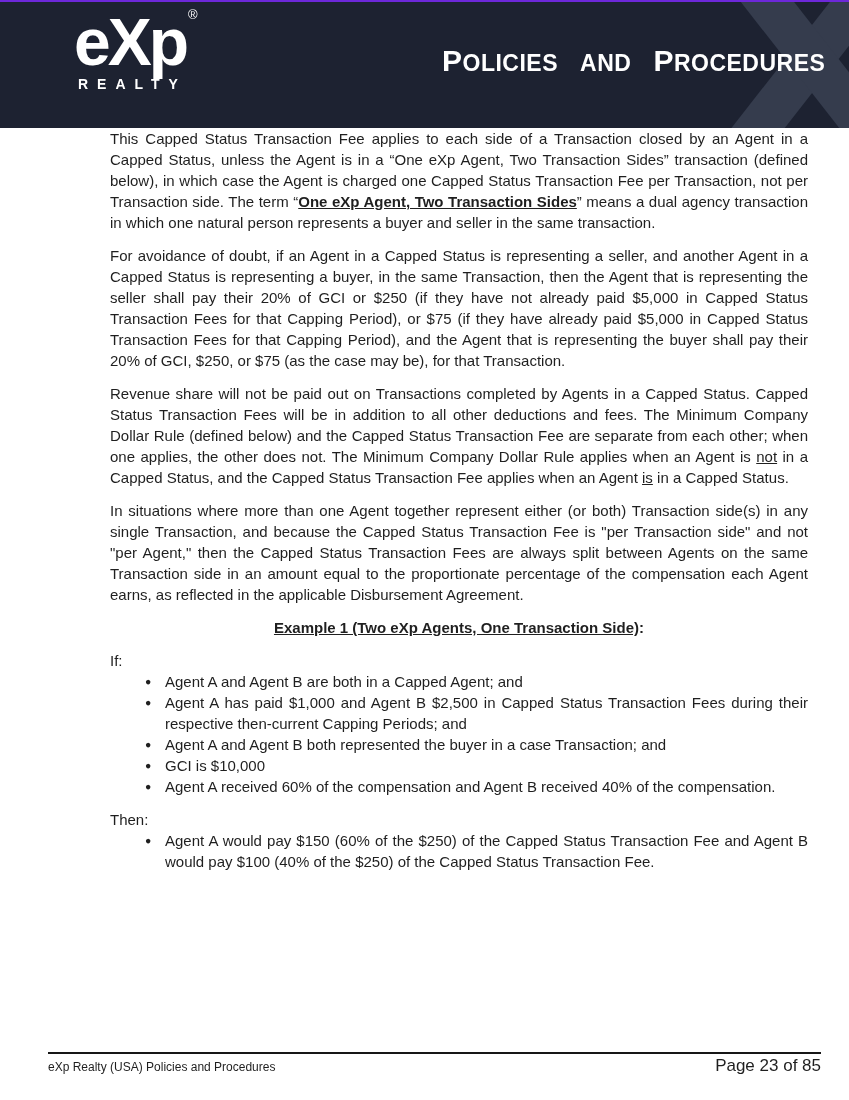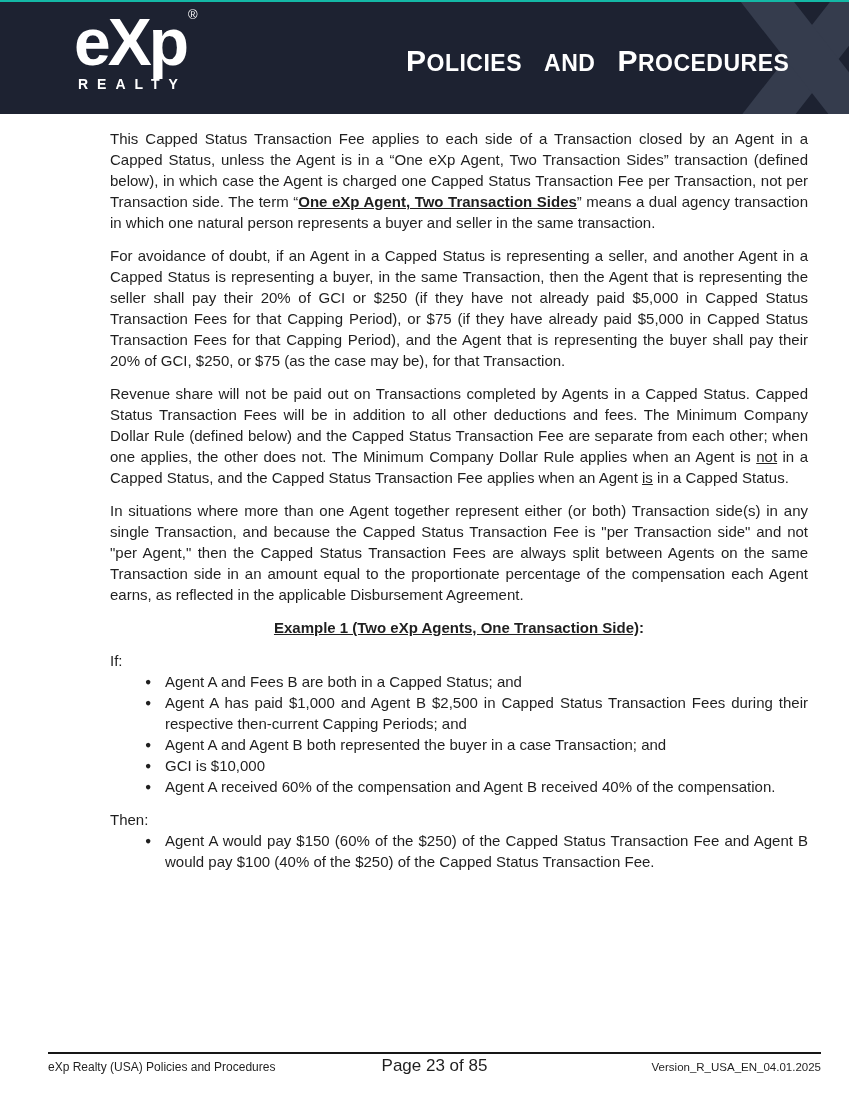--- a/index.html
+++ b/index.html
@@ -7,23 +7,23 @@
   body {
     width: 849px; height: 1100px;
     position: relative;
     font-family: "Liberation Sans", sans-serif;
     color: var(--body-text, #1f1f1f);
     overflow: hidden;
   }
   
   .header {
     position: absolute; left: 0; top: 0;
-    width: 849px; height: 114px;
+    width: 849px; height: 128px;
     background: var(--header-bg, #1d2231);
-    border-top: 2px solid #14b8a6;
+    border-top: 2px solid #6d28d9;
     overflow: hidden;
   }
   .wbar {
     position: absolute;
     top: 57px; left: 812px;
     width: 42px; height: 340px;
     margin: -170px 0 0 -21px;
     background: var(--watermark, #353c4d);
   }
   .wbar.a { transform: rotate(38deg); }
@@ -45,21 +45,21 @@
   }
   .logo-realty {
     font-size: 14px; font-weight: 600; letter-spacing: 9px;
     margin-top: 2px; margin-left: 4px;
   }
   .title {
     position: absolute; left: 406px; top: 42px;
     color: #ffffff; font-weight: 700; white-space: nowrap;
     z-index: 2; letter-spacing: 0.5px;
   }
-  .title .tw { display: inline-block; }
+  .title .tw { display: inline-block; margin-left: 36px; }
   .title .tw + .tw { margin-left: 22px; }
   .title .cap { font-size: 30px; }
   .title .sm  { font-size: 23px; }
   
   .main {
     position: absolute; left: 13px; top: 115px;
     width: 849px;
     padding: 13px 54px 0 97px;
     font-size: 15px; line-height: 21px;
   }
@@ -107,32 +107,31 @@
 </div>
 
 <div class="main">
     <p class="p"><span>This Capped Status Transaction Fee applies to each side of a Transaction closed by an Agent in a Capped Status, unless the Agent is in a “One eXp Agent, Two Transaction Sides” transaction (defined below), in which case the Agent is charged one Capped Status Transaction Fee per Transaction, not per Transaction side. The term “</span><span class="b u">One eXp Agent, Two Transaction Sides</span><span>” means a dual agency transaction in which one natural person represents a buyer and seller in the same transaction.</span></p>
     <p class="p"><span>For avoidance of doubt, if an Agent in a Capped Status is representing a seller, and another Agent in a Capped Status is representing a buyer, in the same Transaction, then the Agent that is representing the seller shall pay their 20% of GCI or $250 (if they have not already paid $5,000 in Capped Status Transaction Fees for that Capping Period), or $75 (if they have already paid $5,000 in Capped Status Transaction Fees for that Capping Period), and the Agent that is representing the buyer shall pay their 20% of GCI, $250, or $75 (as the case may be), for that Transaction.</span></p>
     <p class="p"><span>Revenue share will not be paid out on Transactions completed by Agents in a Capped Status. Capped Status Transaction Fees will be in addition to all other deductions and fees. The Minimum Company Dollar Rule (defined below) and the Capped Status Transaction Fee are separate from each other; when one applies, the other does not. The Minimum Company Dollar Rule applies when an Agent is </span><span class="u">not</span><span> in a Capped Status, and the Capped Status Transaction Fee applies when an Agent </span><span class="u">is</span><span> in a Capped Status.</span></p>
     <p class="p"><span>In situations where more than one Agent together represent either (or both) Transaction side(s) in any single Transaction, and because the Capped Status Transaction Fee is "per Transaction side" and not "per Agent," then the Capped Status Transaction Fees are always split between Agents on the same Transaction side in an amount equal to the proportionate percentage of the compensation each Agent earns, as reflected in the applicable Disbursement Agreement.</span></p>
     <p class="heading"><span class="b u">Example 1 (Two eXp Agents, One Transaction Side)</span><span class="b">:</span></p>
     <p class="p tight"><span>If:</span></p>
     <ul>
-      <li><span>Agent A and Fees B are both in a Capped Status; and</span></li>
+      <li><span>Agent A and Agent B are both in a Capped Agent; and</span></li>
       <li><span>Agent A has paid $1,000 and Agent B $2,500 in Capped Status Transaction Fees during their respective then-current Capping Periods; and</span></li>
       <li><span>Agent A and Agent B both represented the buyer in a case Transaction; and</span></li>
       <li><span>GCI is $10,000</span></li>
       <li><span>Agent A received 60% of the compensation and Agent B received 40% of the compensation.</span></li>
     </ul>
     <p class="p tight"><span>Then:</span></p>
     <ul>
       <li><span>Agent A would pay $150 (60% of the $250) of the Capped Status Transaction Fee and Agent B would pay $100 (40% of the $250) of the Capped Status Transaction Fee.</span></li>
     </ul>
   </div>
 
 <div class="footer">
   <div class="footer-rule"></div>
   <div class="footer-row">
     <span class="f-left">eXp Realty (USA) Policies and Procedures</span>
     <span class="f-center">Page 23 of 85</span>
-    <span class="f-right">Version_R_USA_EN_04.01.2025</span>
   </div>
 </div>
 
 </body></html>

